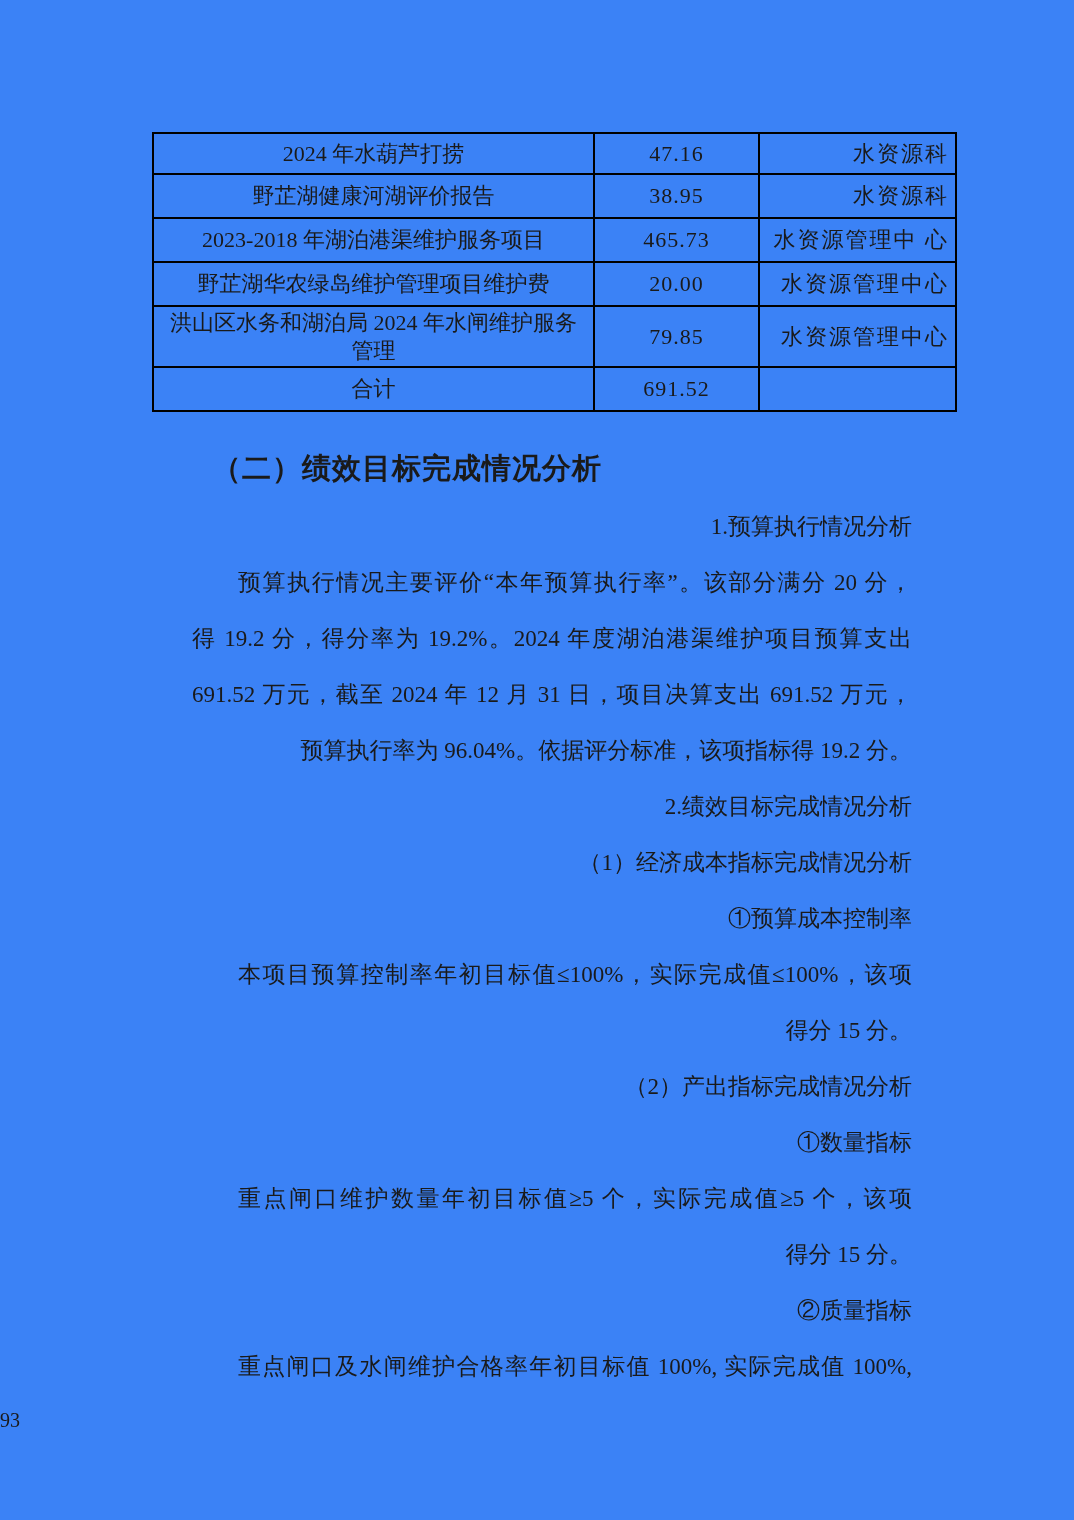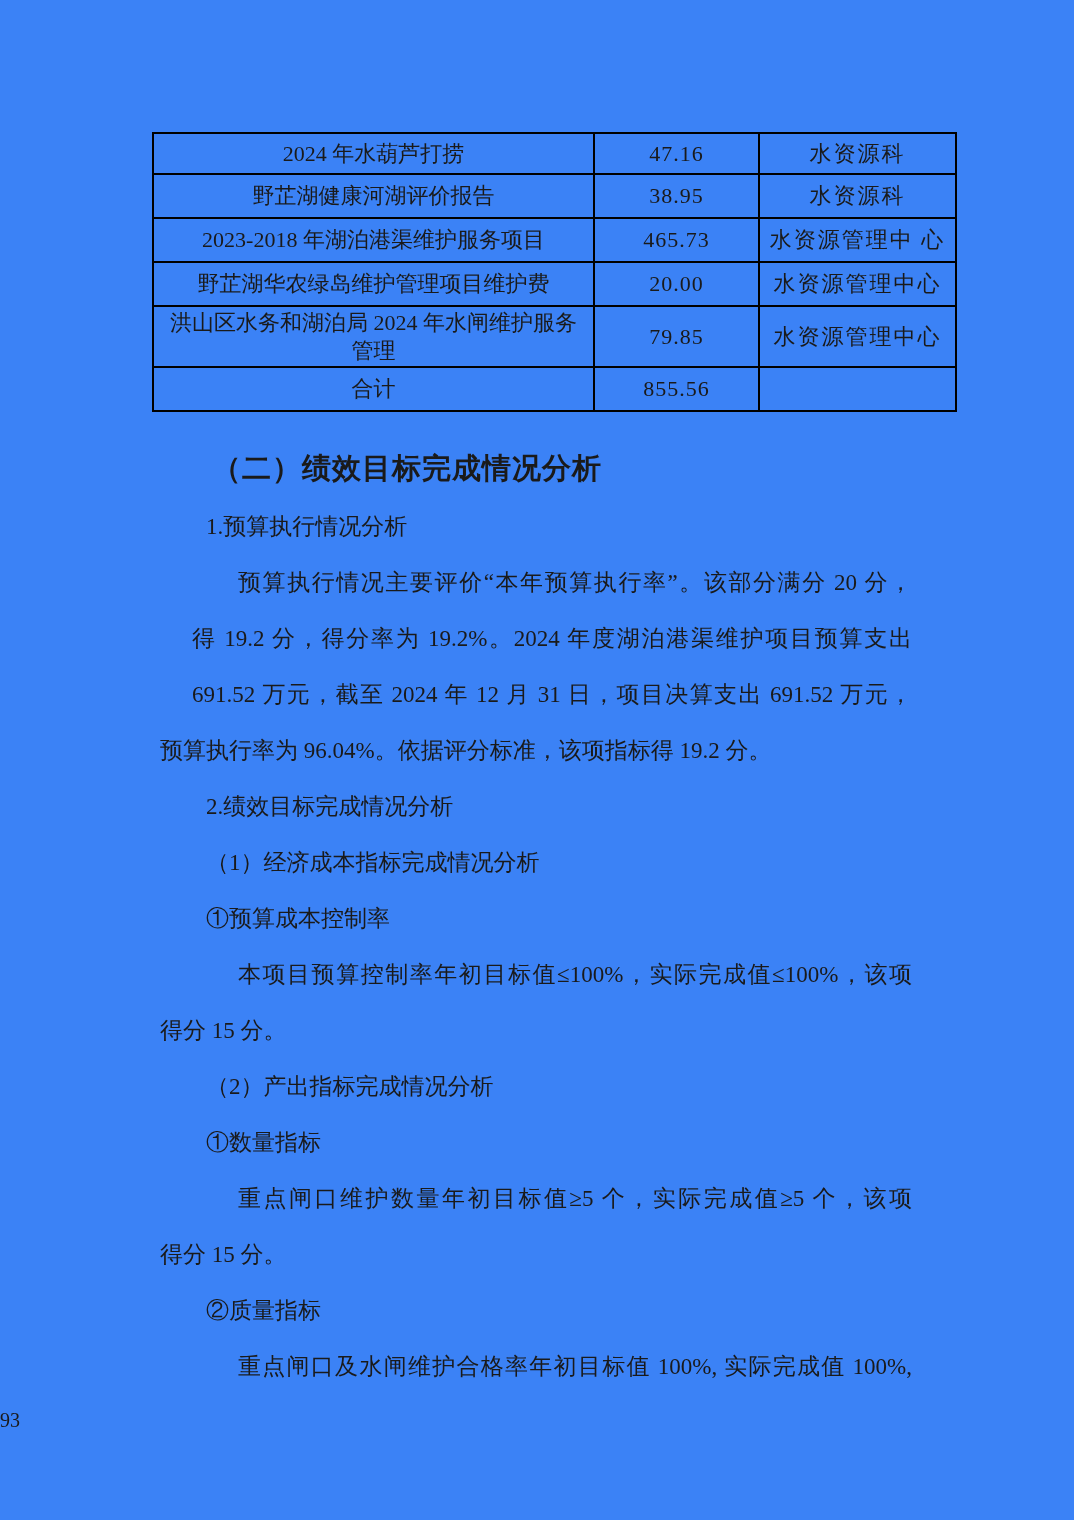--- a/index.html
+++ b/index.html
@@ -30,42 +30,42 @@
     vertical-align: middle;
     padding: 2px 6px;
     line-height: 1.25;
   }
   table.budget-table col.c1 { width: 441px; }
   table.budget-table col.c2 { width: 165px; }
   table.budget-table col.c3 { width: 197px; }
   table.budget-table tr { height: 44px; }
   table.budget-table tr:first-child { height: 41px; }
   table.budget-table tr:nth-child(5) { height: 56px; }
-  table.budget-table td.dept { letter-spacing: 2px; }
+  table.budget-table td.dept { letter-spacing: 2px; text-align: right; }
   table.budget-table td.amount { letter-spacing: 1px; }
 
   
   .content {
     position: absolute;
     left: 160px;
     top: 437px;
     width: 752px;
     font-size: 23px;
     line-height: 56px;
   }
   .h2 {
     font-size: 29px;
     font-weight: bold;
     line-height: 62px;
     padding-left: 52px;
     letter-spacing: 1px;
     white-space: nowrap;
   }
   .para { }
-  .line { text-align: left; }
+  .line { text-align: right; }
   .line.first { padding-left: 46px; }
   .line.fill { text-align: justify; text-align-last: justify; margin-left: 32px; }
 
   .page-number {
     position: absolute;
     left: 0;
     top: 1400px;
     width: 100%;
     text-align: left;
     font-size: 20px;
@@ -105,21 +105,21 @@
           <td class="amount">20.00</td>
           <td class="dept">水资源管理中心</td>
         </tr>
         <tr>
           <td class="name">洪山区水务和湖泊局 2024 年水闸维护服务管理</td>
           <td class="amount">79.85</td>
           <td class="dept">水资源管理中心</td>
         </tr>
         <tr>
           <td class="name">合计</td>
-          <td class="amount">855.56</td>
+          <td class="amount">691.52</td>
           <td class="dept"></td>
         </tr>
       </tbody>
   </table>
 
   <div class="content">
       <div class="h2">（二）绩效目标完成情况分析</div>
       <div class="para">
         <div class="line first">1.预算执行情况分析</div>
       </div>

